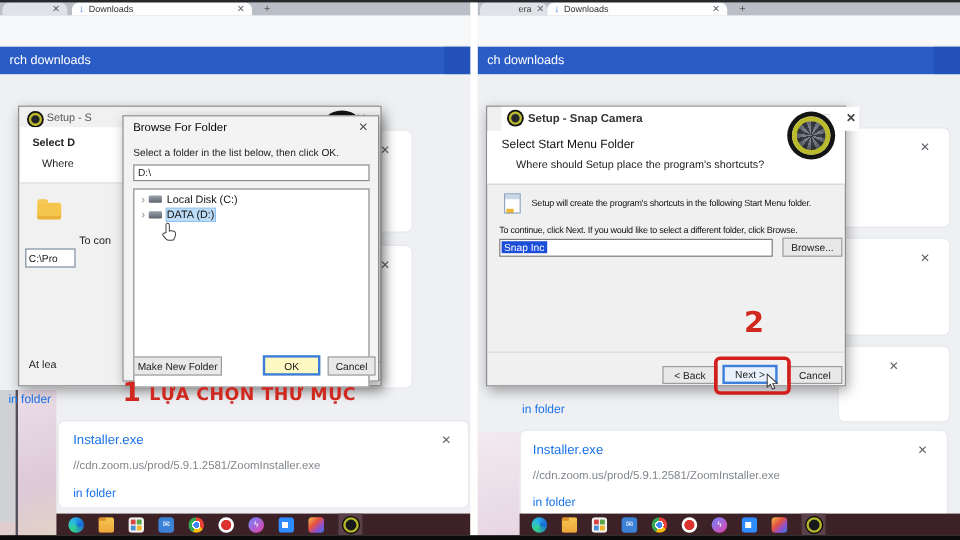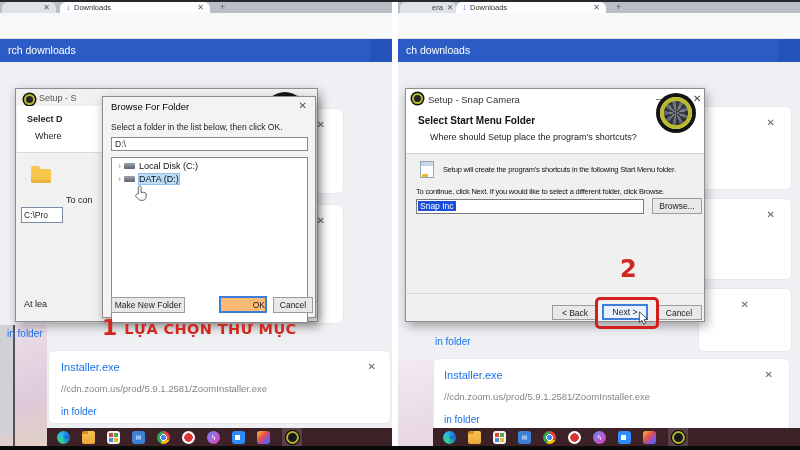--- a/index.html
+++ b/index.html
@@ -171,21 +171,21 @@
         <div style="position:absolute;left:6px;top:16px;">
           <span style="color:#888;">›</span><span class="drive"></span><span style="background:#bcdcf8;outline:1px solid #8fc1ee;">DATA (D:)</span>
         </div>
         <svg class="cursor-svg" style="left:22px;top:27px;" width="15" height="17" viewBox="0 0 16 18">
           <path d="M6 1 C7 1 7.6 1.7 7.6 2.7 V8 l1-.2 c2-.4 4.6.4 4.6 2.6 0 1.4-.6 2.7-1 3.9-.3 1-1.1 1.9-2.3 1.9 H7 c-.8 0-1.6-.4-2.2-1 L2.2 12.3 c-.8-.8-.5-2 .5-2.4 l1.9-.6 V2.7 C4.6 1.7 5.2 1 6 1 Z" fill="#fff" stroke="#444" stroke-width="0.9"></path>
         </svg>
       </div>
       <div class="btn" style="left:8px;top:200px;width:74px;height:16px;">
         <span>Make New Folder</span>
       </div>
-      <div class="btn focus" style="left:116px;top:199px;width:48px;height:17px;background:#fdba74;justify-content:flex-end;">
+      <div class="btn focus" style="left:116px;top:199px;width:48px;height:17px;background:#fef9c3;">
         <span>OK</span>
       </div>
       <div class="btn" style="left:170px;top:200px;width:40px;height:16px;">
         <span>Cancel</span>
       </div>
     </div>
 
     <div class="anno" style="left:102px;top:317px;display:flex;align-items:flex-start;gap:7px;">
       <span class="num">1</span>
       <span class="txt" style="margin-top:4px;">LỰA CHỌN THƯ MỤC</span>
@@ -241,29 +241,29 @@
 
       <div class="dcard" style="left:35px;top:296px;width:357px;height:74px;">
         <span class="fname" style="left:10px;">Installer.exe</span>
         <span class="xi" style="right:16px;">✕</span>
         <span class="furl" style="left:10px;">//cdn.zoom.us/prod/5.9.1.2581/ZoomInstaller.exe</span>
         <span class="ffolder" style="left:10px;">in folder</span>
       </div>
     </div>
 
     <div class="win" style="left:7px;top:88px;width:300px;height:234px;background:#f0f0f0;z-index:20;">
-      <div style="position:absolute;left:0;top:0;width:298px;height:20px;background:#fff;">
+      <div style="position:absolute;left:12px;top:0;width:298px;height:20px;background:#fff;font-weight:bold;">
         <span class="emblem-mini" style="left:6px;top:4px;"></span>
         <span style="position:absolute;left:22px;top:5px;font-size:9.5px;color:#333;">Setup - Snap Camera</span>
         <span style="position:absolute;left:250px;top:4px;font-size:10px;color:#666;">–</span>
         <span style="position:absolute;left:268px;top:4px;font-size:9px;color:#c0c0c0;">□</span>
         <span style="position:absolute;left:287px;top:4px;font-size:10px;color:#444;">✕</span>
       </div>
       <div style="position:absolute;left:0;top:20px;width:298px;height:44px;background:#fff;border-bottom:1px solid #d0d0d0;">
-        <span style="position:absolute;left:12px;top:6px;font-size:10px;font-weight:bold;color:#111;">Select Start Menu Folder</span>
+        <span style="position:absolute;left:12px;top:6px;font-size:10px;font-weight:normal;color:#111;">Select Start Menu Folder</span>
         <span class="t9" style="left:24px;top:23px;">Where should Setup place the program's shortcuts?</span>
       </div>
       <div class="emblem" style="left:254px;top:8px;z-index:2;"></div>
       <div class="shortcut-ic" style="left:14px;top:72px;"></div>
       <span class="nowrap" style="position:absolute;left:37px;top:76px;font-size:7.5px;letter-spacing:-0.2px;color:#111;">Setup will create the program's shortcuts in the following Start Menu folder.</span>
       <span class="nowrap" style="position:absolute;left:10px;top:98px;font-size:7.5px;letter-spacing:-0.2px;color:#111;">To continue, click Next. If you would like to select a different folder, click Browse.</span>
       <div style="position:absolute;left:10px;top:110px;width:228px;height:15px;background:#fff;border:1px solid #7b7b7b;box-sizing:border-box;">
         <span style="position:absolute;left:1px;top:1px;font-size:8.5px;background:#1d4ed8;color:#fff;padding:0 2px;">Snap Inc</span>
       </div>
       <div class="btn" style="left:246px;top:109px;width:50px;height:16px;">

